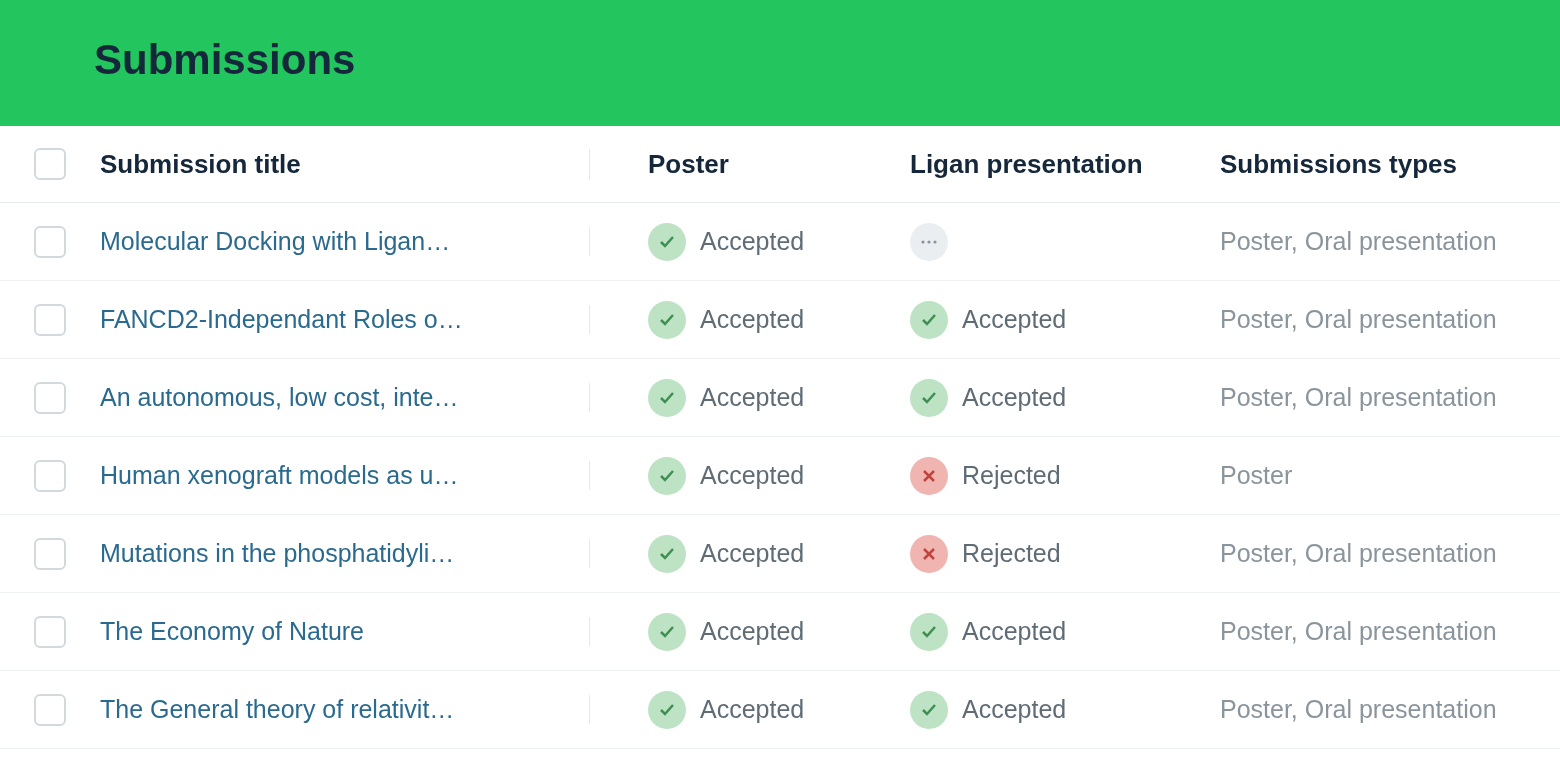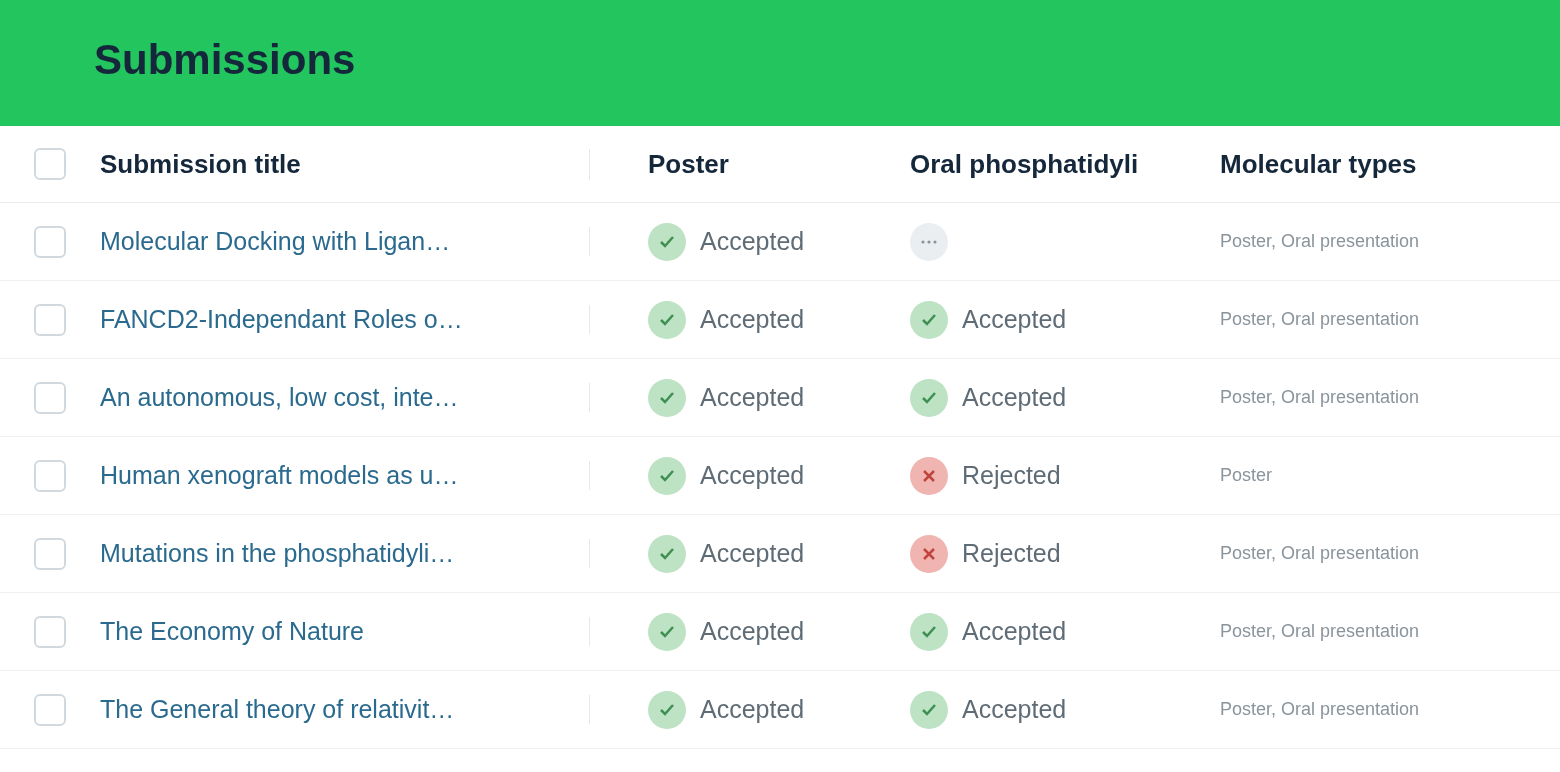--- a/index.html
+++ b/index.html
@@ -104,21 +104,21 @@
     .badge-accepted {
       background: #bde3c4;
     }
     .badge-rejected {
       background: #f1b5b1;
     }
     .badge-pending {
       background: #ebeef1;
     }
     .types-text {
-      font-size: 18px;
+      font-size: 25px;
       color: #8a949c;
     }
     .check-icon {
       stroke: #3f8f53;
       stroke-width: 2.5;
       fill: none;
     }
     .x-icon {
       stroke: #c0443d;
       stroke-width: 2.5;
@@ -141,24 +141,24 @@
     <div class="col-check">
       <div class="checkbox"></div>
     </div>
     <div class="col-title divider-right">
       <span class="th">Submission title</span>
     </div>
     <div class="col-poster" style="padding-left:58px">
       <span class="th">Poster</span>
     </div>
     <div class="col-oral">
-      <span class="th">Oral phosphatidyli</span>
-    </div>
-    <div class="col-types">
-      <span class="th">Molecular types</span>
+      <span class="th">Ligan presentation</span>
+    </div>
+    <div class="col-types">
+      <span class="th">Submissions types</span>
     </div>
   </div>
 
   <div id="tbody">
       <div class="row">
     <div class="col-check">
       <div class="checkbox"></div>
     </div>
     <div class="col-title divider-right">
       <span class="title-link">Molecular Docking with Ligan…</span>

